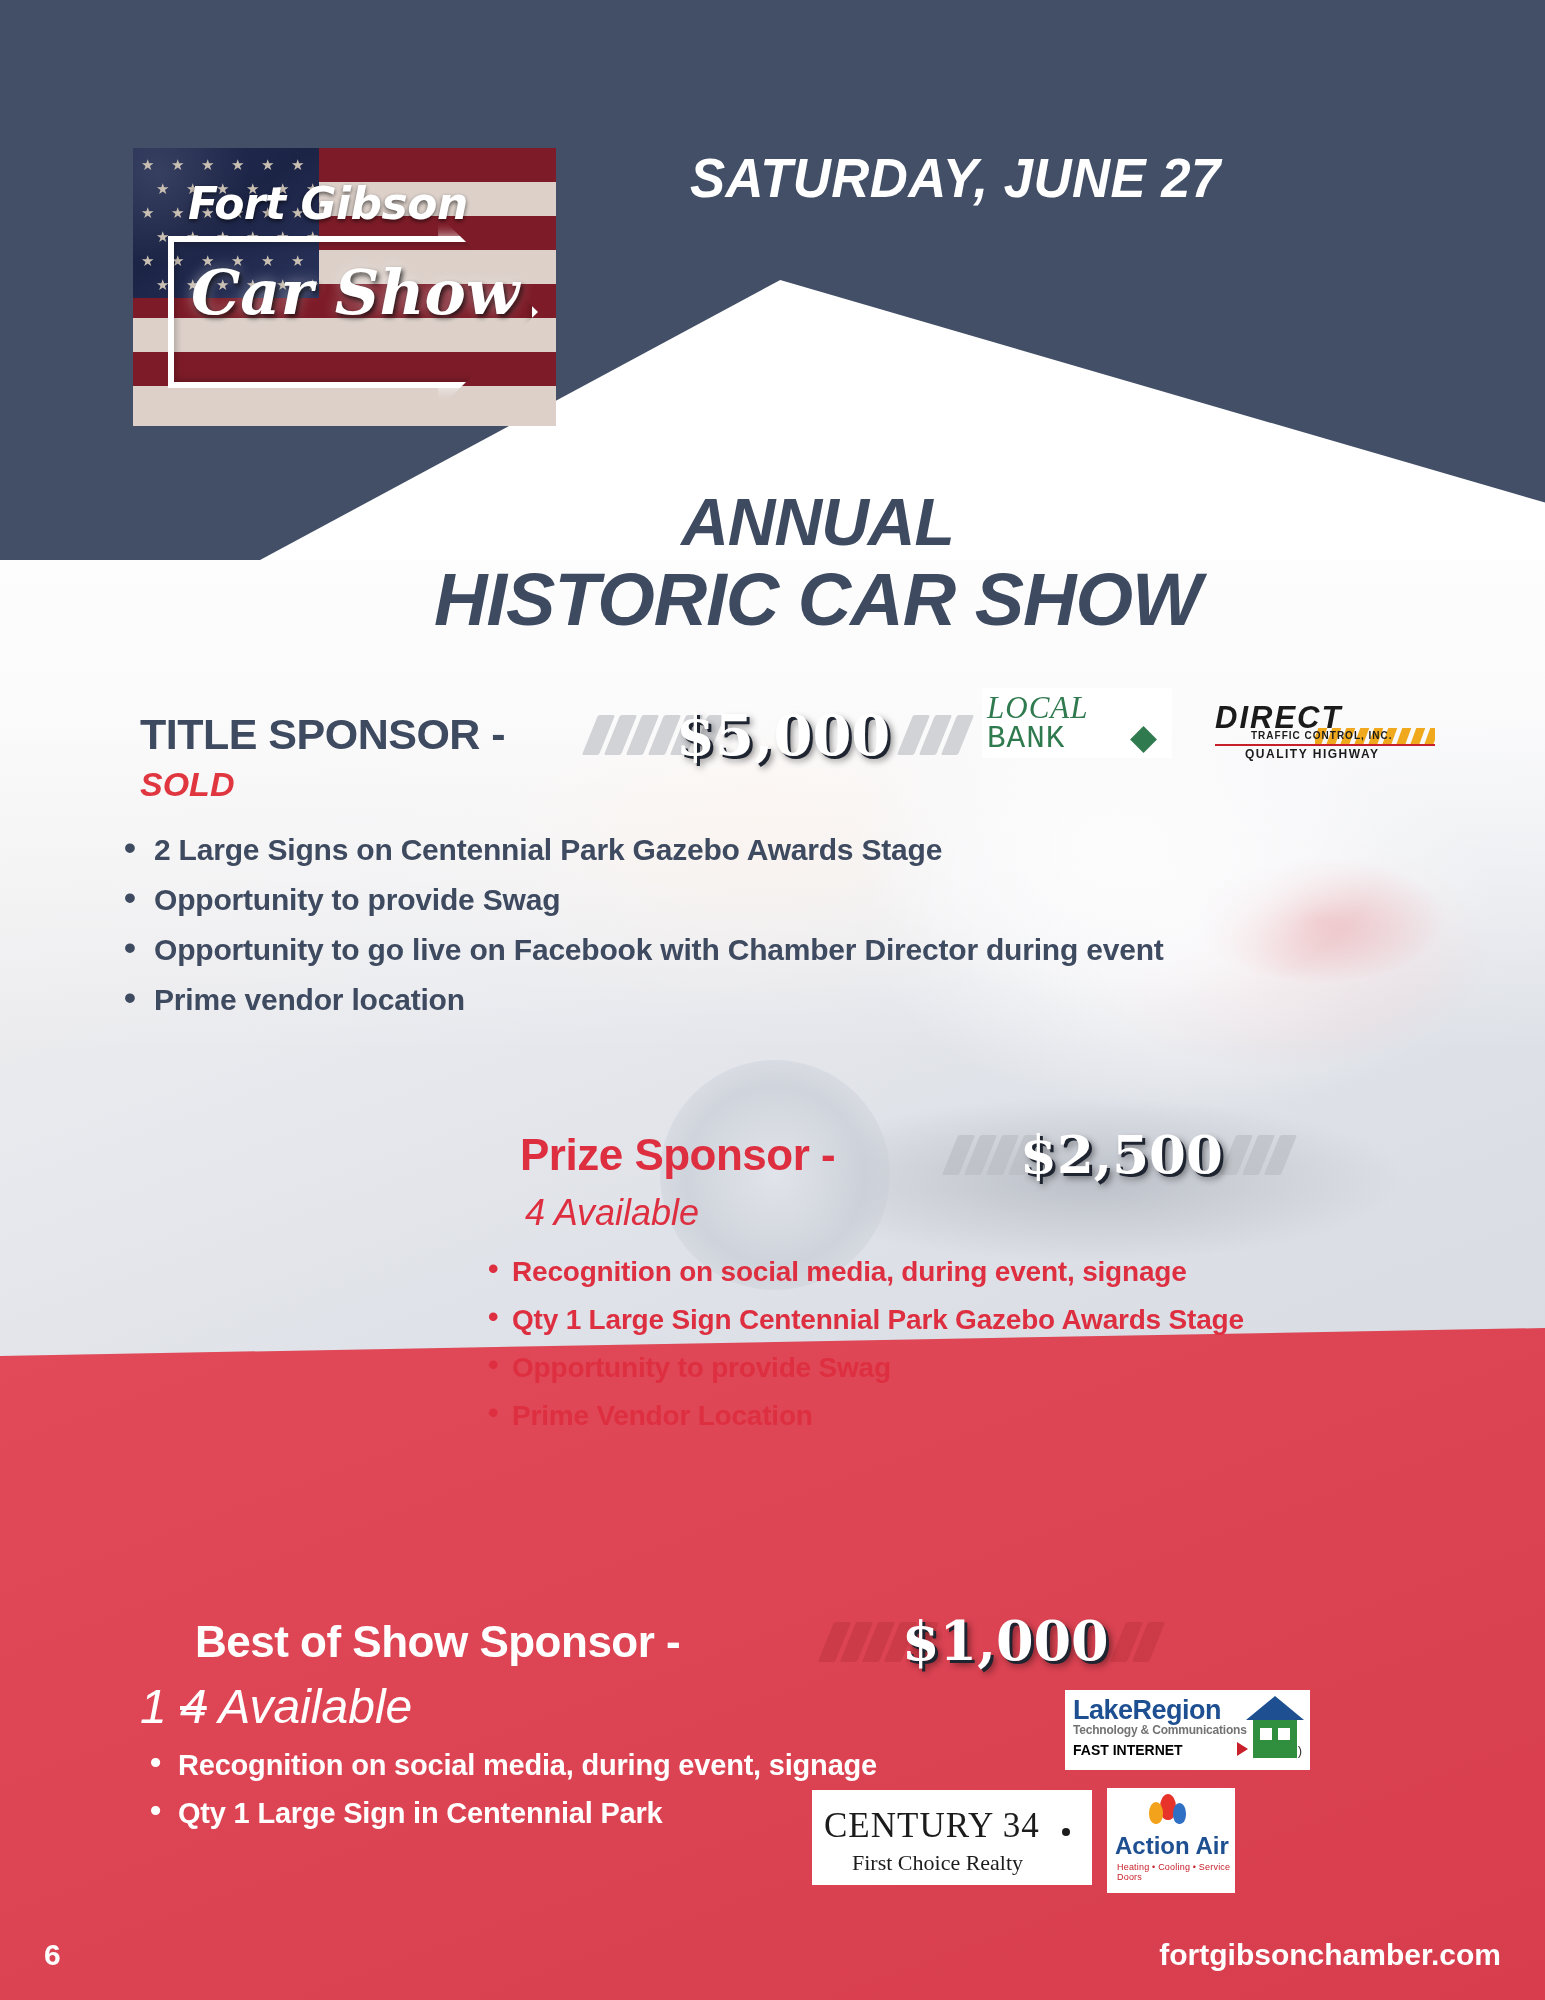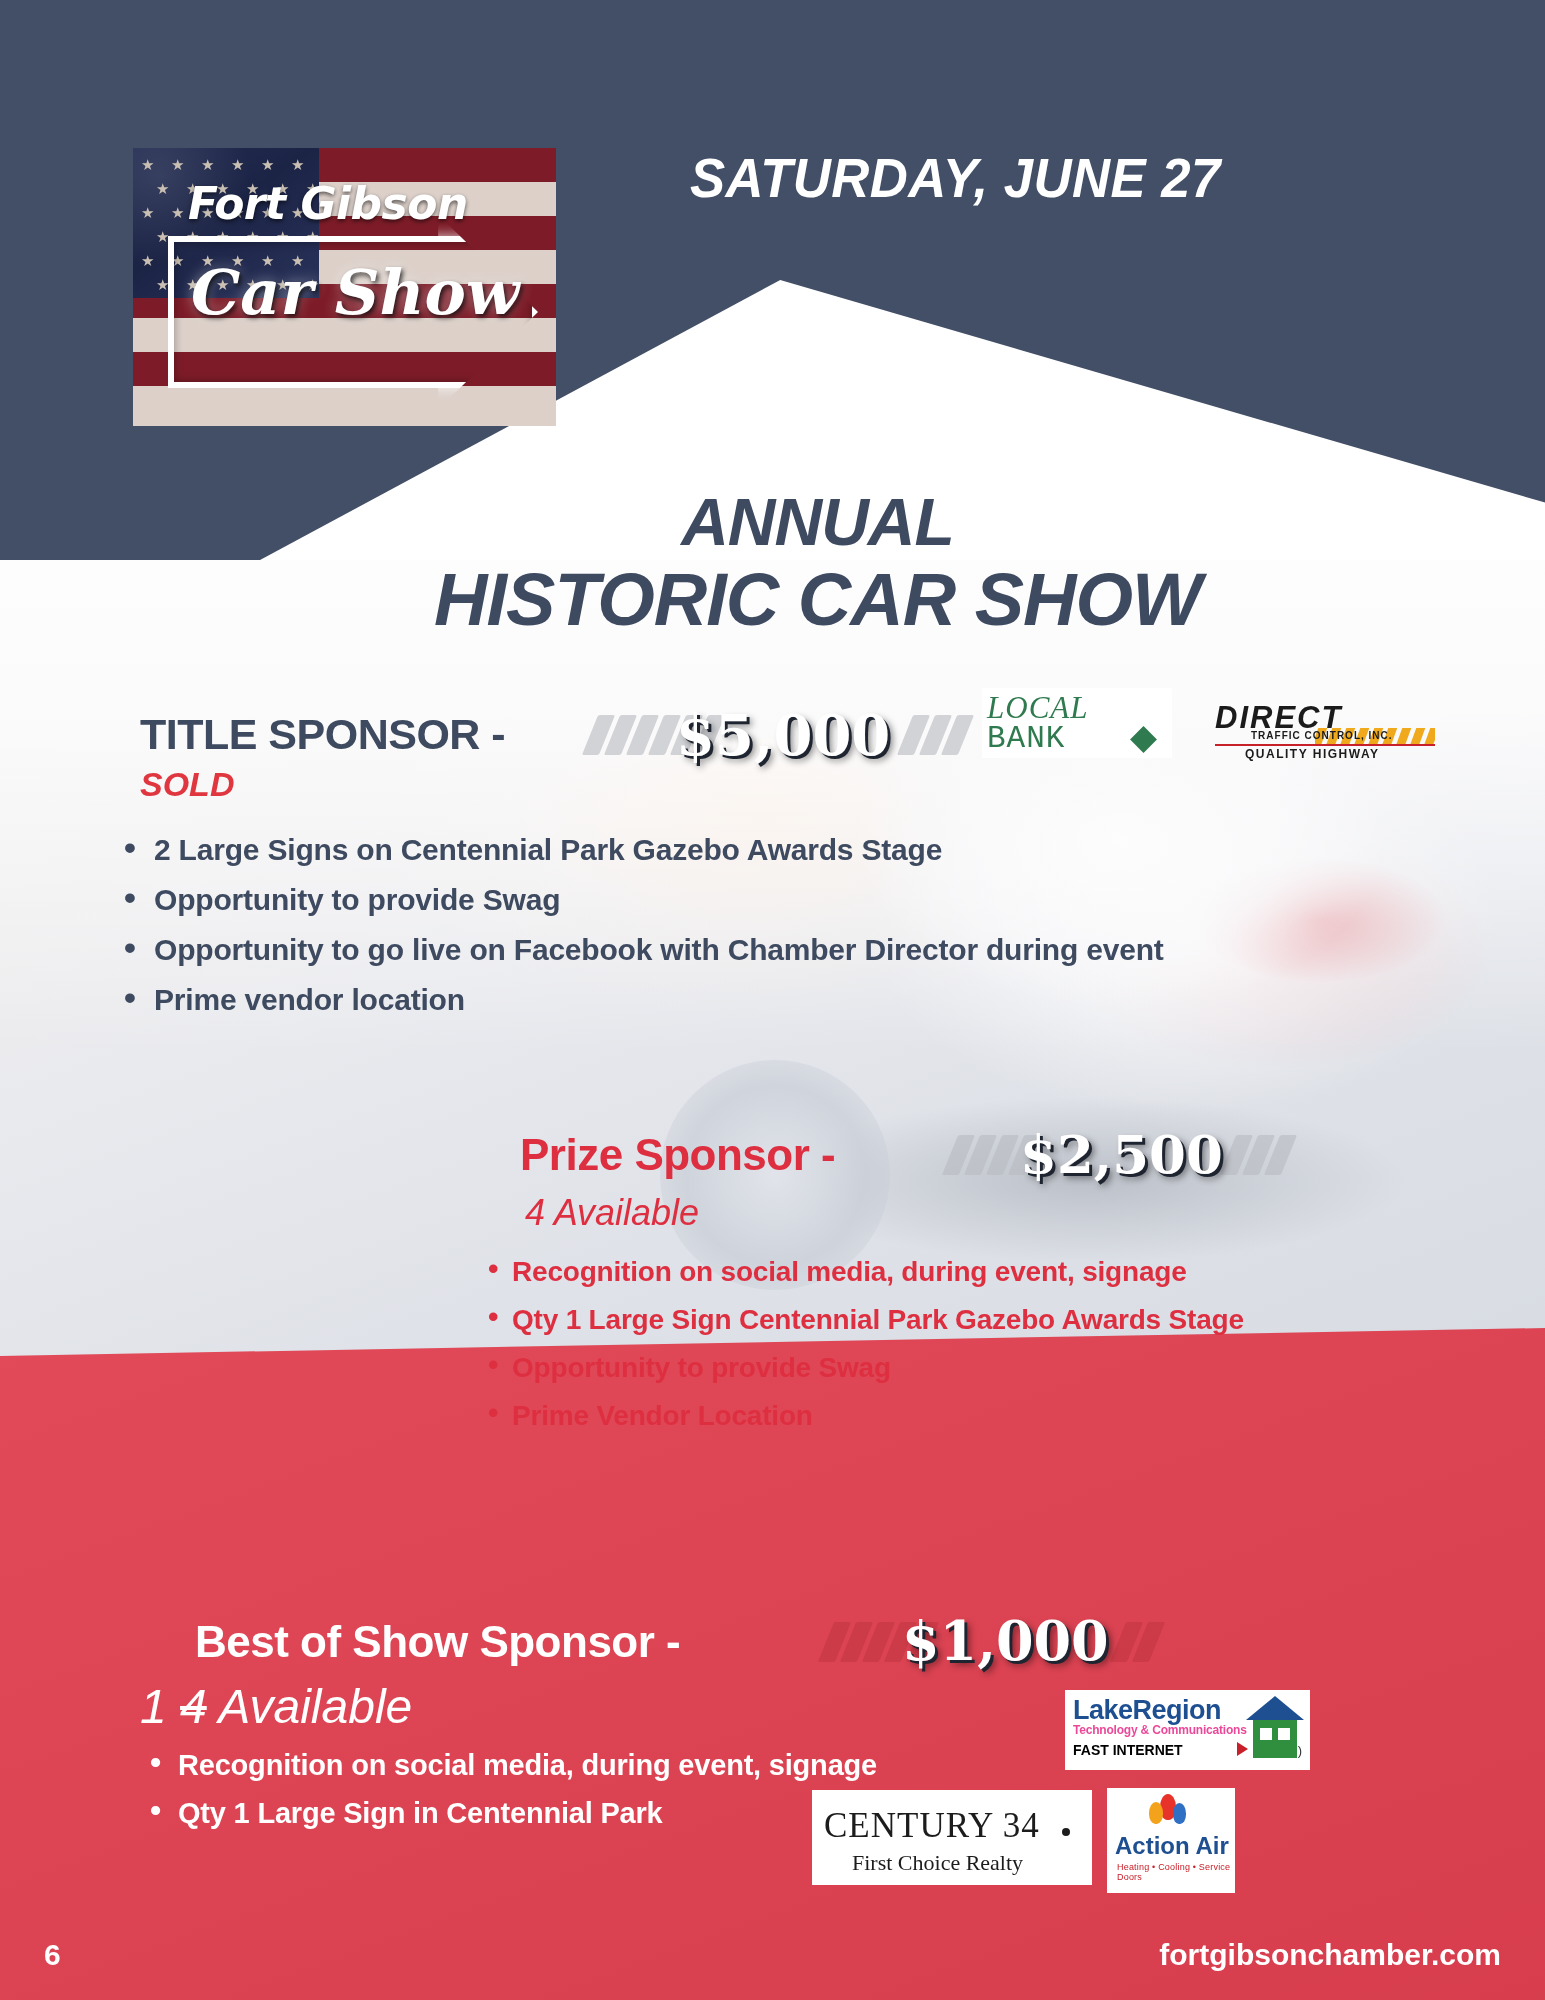--- a/index.html
+++ b/index.html
@@ -227,21 +227,21 @@
   .logo-direct { left:1215px; top:700px; width:220px; height:62px; background:transparent;text-decoration:underline; }
   .dir-1 { position:absolute; left:0; top:0; font-family:"Liberation Sans", sans-serif; font-weight:bold; font-style:italic; font-size:31px; letter-spacing:2px; color:#1b1b1b; }
   .dir-2 { position:absolute; left:36px; top:30px; font-size:10px; font-weight:bold; letter-spacing:1px; color:#1b1b1b; }
   .dir-stripes { position:absolute; left:100px; top:28px; width:120px; height:16px; overflow:hidden; }
   .dir-stripes i { display:block; position:absolute; top:-4px; width:9px; height:26px; background:#f0a91c; transform:skewX(-20deg); }
   .dir-3 { position:absolute; left:30px; top:47px; font-size:12px; font-weight:bold; letter-spacing:1.5px; color:#1b1b1b; }
   .dir-bar { position:absolute; left:0; top:44px; width:220px; height:2px; background:#c8202a; }
 
   .logo-lakeregion { left:1065px; top:1690px; width:245px; height:80px; }
   .lr-1 { position:absolute; left:8px; top:5px; font-family:"Liberation Sans", sans-serif; font-weight:bold; font-size:27px; color:#1d4f91; letter-spacing:-0.5px; }
-  .lr-2 { position:absolute; left:8px; top:33px; font-size:12px; font-weight:bold; color:#ec4899; letter-spacing:-0.2px; }
+  .lr-2 { position:absolute; left:8px; top:33px; font-size:12px; font-weight:bold; color:#737373; letter-spacing:-0.2px; }
   .lr-3 { position:absolute; left:8px; top:52px; font-size:14px; font-weight:bold; color:#000; }
   .lr-4 { position:absolute; left:130px; top:53px; font-size:13px; color:#333; }
   .lr-tri { position:absolute; left:172px; top:52px; width:0;height:0;border-top:7px solid transparent;border-bottom:7px solid transparent;border-left:11px solid #c8202a; }
   .lr-house { position:absolute; right:6px; top:6px; width:58px; height:62px; }
   .lr-house .roof { position:absolute; left:0; top:0; width:0;height:0;border-left:29px solid transparent;border-right:29px solid transparent;border-bottom:24px solid #1d4f91; }
   .lr-house .body { position:absolute; left:7px; top:24px; width:44px; height:38px; background:#2f8f3f; }
   .lr-house .win { position:absolute; left:14px; top:32px; width:12px; height:12px; background:#fff; }
   .lr-house .win2 { position:absolute; left:32px; top:32px; width:12px; height:12px; background:#fff; }
 
   .logo-century { left:812px; top:1790px; width:280px; height:95px; }

